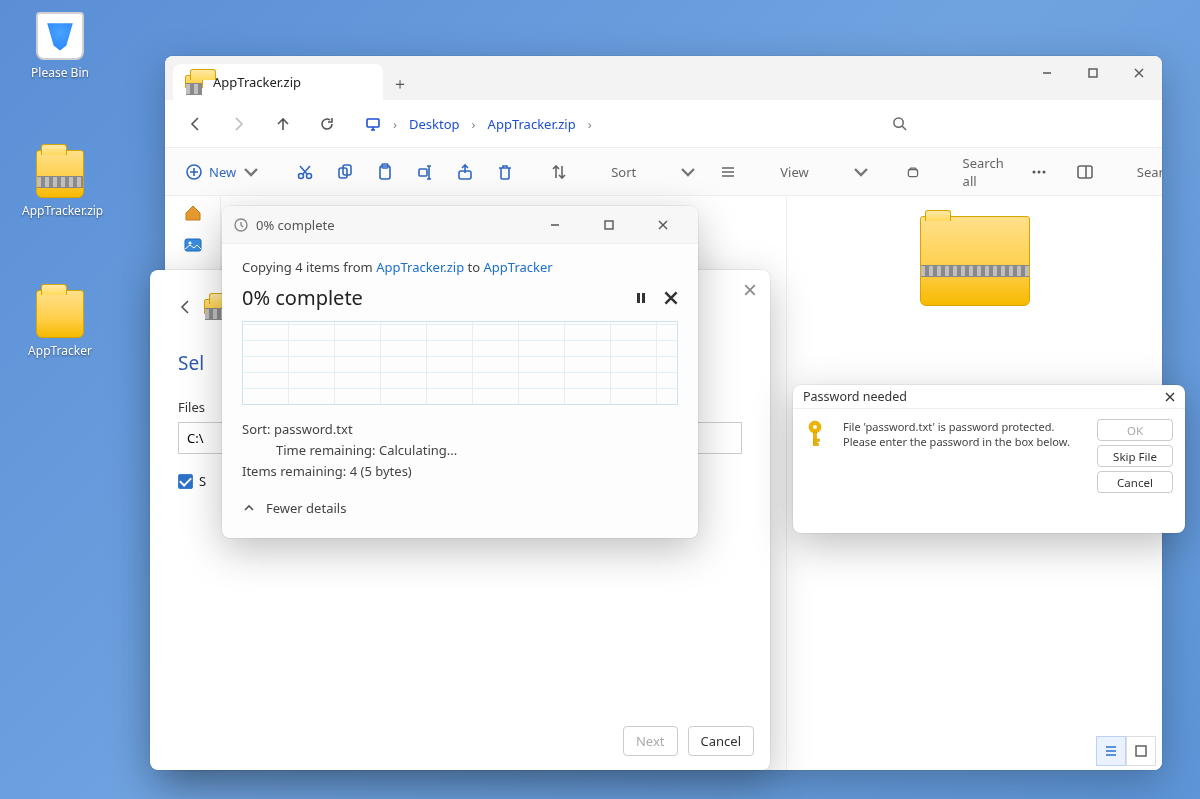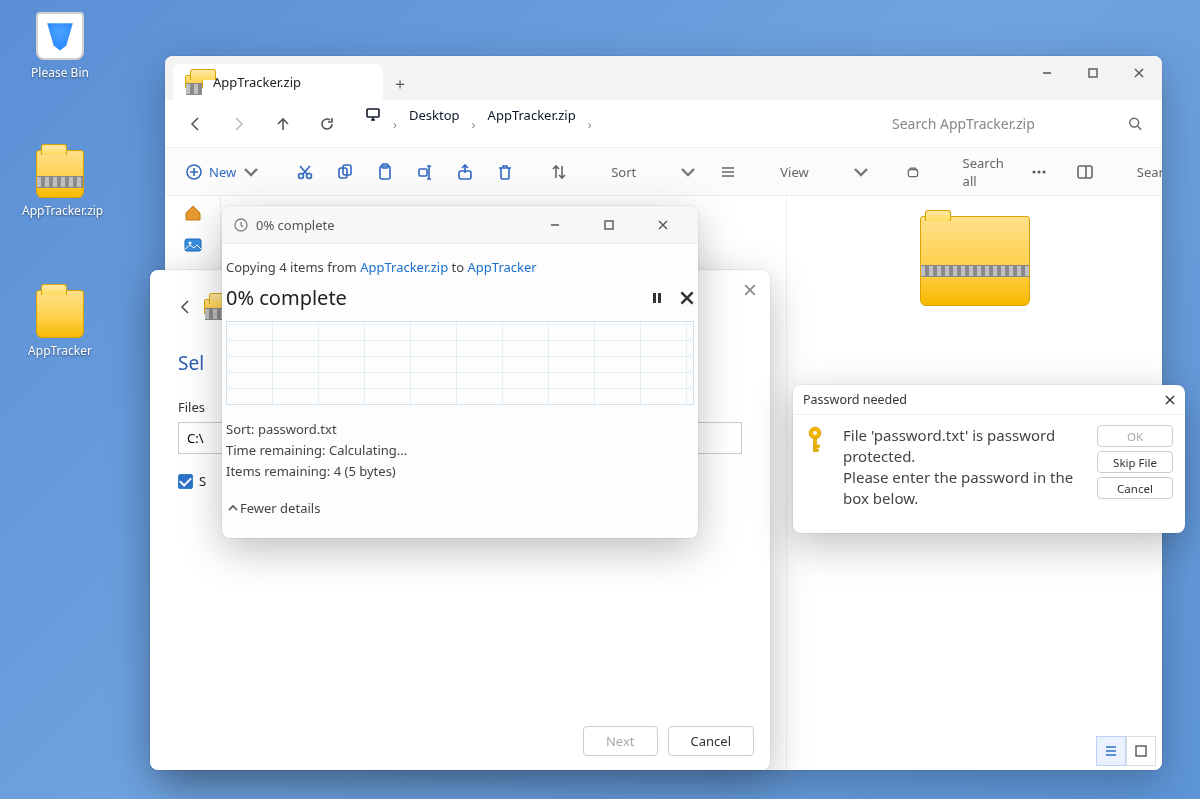--- a/index.html
+++ b/index.html
@@ -112,21 +112,21 @@
   border-bottom: 1px solid #eee;
   display: flex;
   align-items: center;
   padding: 0 10px;
   gap: 4px;
 }
 .addr-btn { width:40px; height:36px; display:flex; align-items:center; justify-content:center; color:#555; }
 .addr-btn.dim { color:#bbb; }
 .addr-btn svg, .crumb svg { width:16px; height:16px; fill:none; stroke:currentColor; stroke-width:1.6; }
 .breadcrumbs { display:flex; align-items:center; gap:4px; margin-left:8px; flex:1; }
-.crumb { display:flex; gap:4px; padding:0 6px; height:36px; color:#0f172a; }
+.crumb { display:flex; align-items:center; gap:4px; padding:0 6px; height:36px; color:#1d4ed8; }
 .crumb-sep { color:#888; padding:0 2px; }
 .searchbox {
   width: 270px; height: 34px;
   border: none;
   background: #fff;
   display:flex; align-items:center;
   padding: 0 10px;
   color:#777;
   justify-content: space-between;
 }
@@ -211,21 +211,21 @@
 }
 #wizard .check-row { margin-top:18px; display:flex; align-items:center; gap:6px; }
 #wizard .check { width:15px; height:15px; border:1px solid #3a7fd1; background:#2e72c7; border-radius:2px; position:relative;}
 #wizard .check::after{content:""; position:absolute; left:3px; top:0px; width:5px; height:9px; border:solid #fff; border-width:0 2px 2px 0; transform:rotate(45deg);}
 #wizard .close-top { position:absolute; top:14px; right:14px; color:#888; }
 #wizard .wiz-buttons {
   position:absolute; bottom:14px; right:16px;
   display:flex; gap:10px;
 }
 .btn {
-  height:30px; padding:0 22px;
+  height:30px; padding:0 12px;
   border:1px solid #ccc; border-radius:4px;
   background:#fff;
   display:flex; align-items:center; justify-content:center;
   font-size:13px; color:#333;
 }
 .btn.disabled { color:#aaa; }
 
 
 #progress {
   left: 222px; top: 206px;
@@ -233,56 +233,56 @@
   background:#fdfdfd;
 }
 #progress .p-title {
   height:38px;
   display:flex; align-items:center; gap:8px;
   padding:0 12px;
   background:#f7f7f7;
   border-bottom:1px solid #eee;
   color:#555;
 }
-#progress .p-body { padding:14px 4px; }
+#progress .p-body { padding:14px 20px; }
 #progress .copying { font-size:13px; color:#444; margin-bottom:8px;}
 #progress .copying a { color:#1a6fcf; text-decoration:none;}
 #progress .percent-row { display:flex; align-items:center; justify-content:space-between;}
 #progress .percent { font-size:20px; }
 #progress .p-actions { display:flex; gap:16px; }
 #progress .p-actions span { font-size:16px; }
 #progress .graph {
   height:84px; margin-top:10px;
   border:1px solid #cfe1ee;
   background:
     repeating-linear-gradient(0deg, transparent 0 15px, #e4eef5 15px 16px),
     repeating-linear-gradient(90deg, transparent 0 45px, #e4eef5 45px 46px);
 }
 #progress .detail-line { margin-top:14px; color:#444; font-size:13px; line-height:1.6;}
 #progress .fewer {
-  display:flex; align-items:center; 
+  display:flex; align-items:center; gap:10px;
   margin-top:18px; color:#444;
 }
 
 
 #pwd {
   left: 793px; top: 385px;
   width: 392px; height: 148px;
 }
 #pwd .pw-title {
-  height:30px; display:flex; align-items:center; justify-content:space-between;
+  height:24px; display:flex; align-items:center; justify-content:space-between;
   padding:0 10px; font-size:12.5px; color:#333;
   border-bottom:1px solid #eee;
 }
 #pwd .pw-body { display:flex; gap:12px; padding:10px 12px 0;}
 #pwd .key-icon {
   width:26px; height:30px; flex:none;
   display:flex; align-items:flex-start; justify-content:center;
 }
-#pwd .pw-text { font-size:15px; color:#444; line-height:1.4; flex:1;}
+#pwd .pw-text { font-size:11px; color:#444; line-height:1.4; flex:1;}
 #pwd .pw-btns { display:flex; flex-direction:column; gap:4px; width:76px;}
 #pwd .pw-btns .btn { height:22px; font-size:11.5px; padding:0; width:100%;}
 #pwd .pw-field {
   display:flex; align-items:center; gap:10px;
   padding: 10px 12px 0 50px;
   font-size:11.5px;
 }
 #pwd .pw-input {
   flex:1; height:20px;
   border:none; border-bottom:2px solid #2e72c7;
@@ -379,21 +379,20 @@
         <span>Desktop</span>
       </div>
       <span class="crumb-sep">›</span>
       <div class="crumb">
         <span>AppTracker.zip</span>
       </div>
       <span class="crumb-sep">›</span>
     </div>
 
     <div class="searchbox">
-      <input placeholder="Search AppTracker.zip" style="">
       <svg viewBox="0 0 16 16" width="15" height="15" style="stroke:#666;fill:none;stroke-width:1.6;">
           <circle cx="7" cy="7" r="5"></circle>
           <path d="M11 11 L15 15"></path>
         </svg>
     </div>
   </div>
 
   <div class="toolbar">
     <div class="tool">
       <svg viewBox="0 0 18 18">
@@ -586,21 +585,21 @@
           </span>
         <span>
             <svg width="14" height="14" viewBox="0 0 10 10" style="stroke:#333;stroke-width:1.8;">
               <path d="M1 1 L9 9 M9 1 L1 9"></path>
             </svg>
           </span>
       </div>
     </div>
     <div class="graph"></div>
     <div class="detail-line">Sort:  password.txt</div>
-    <div class="detail-line" style="margin-top:0;">Time remaining:  Calculating...</div>
+    <div class="detail-line" style="margin-top:0;margin-left:34px;">Time remaining:  Calculating...</div>
     <div class="detail-line" style="margin-top:0;">Items remaining:  4 (5 bytes)</div>
     <div class="fewer">
       <svg width="14" height="12" viewBox="0 0 12 12" style="stroke:#555;fill:none;stroke-width:1.6;">
           <path d="M2 8 L6 4 L10 8"></path>
         </svg>
       <span>Fewer details</span>
     </div>
   </div>
 </div>
 

